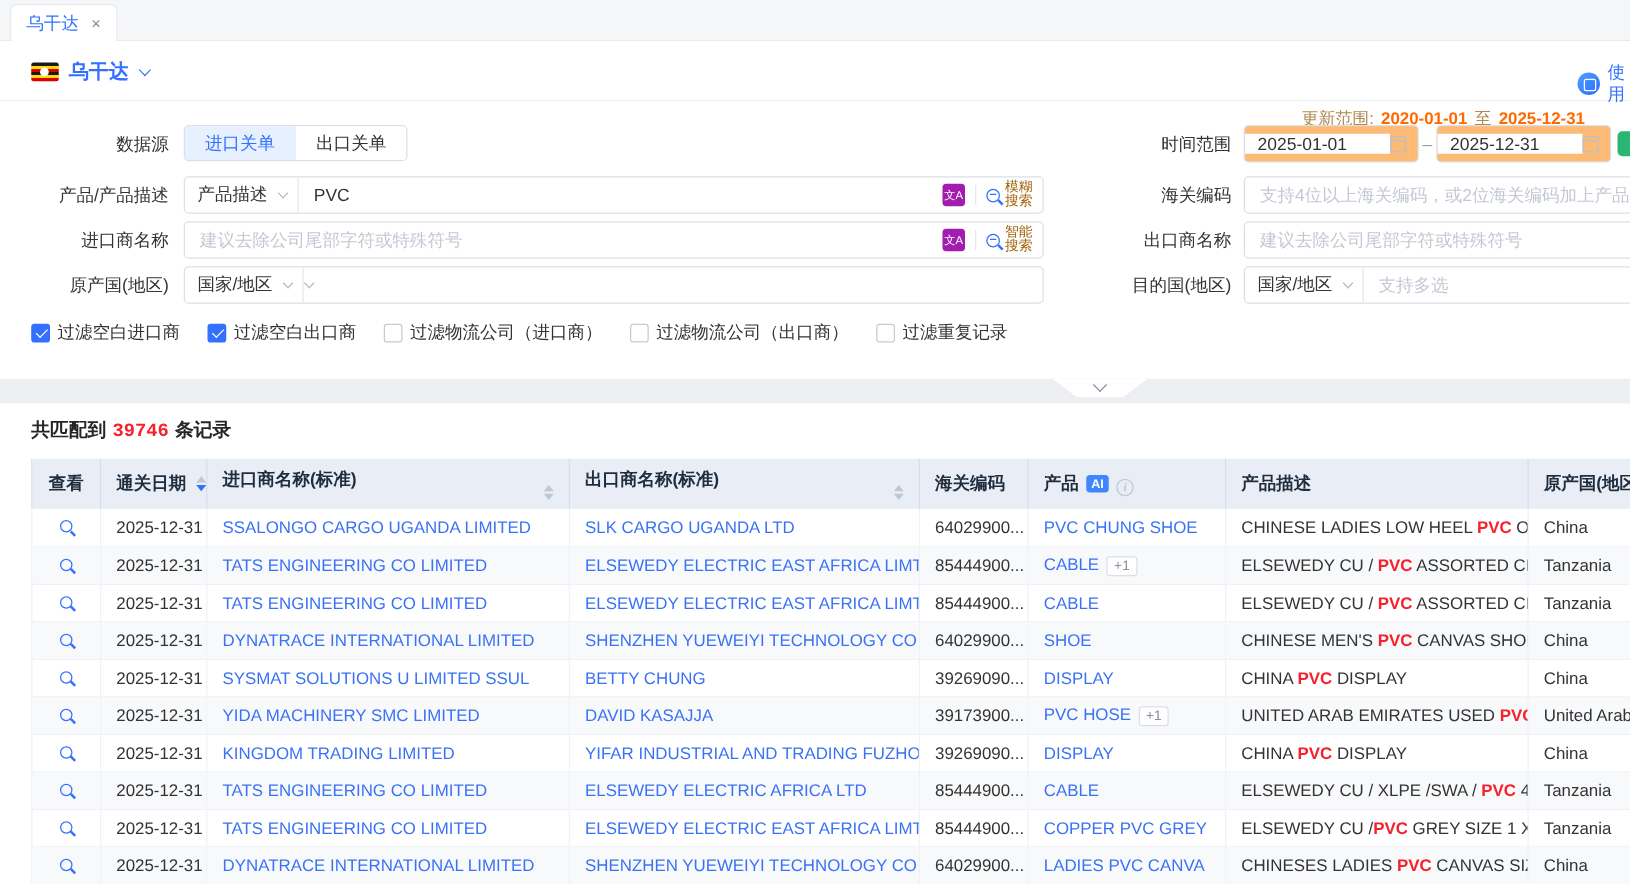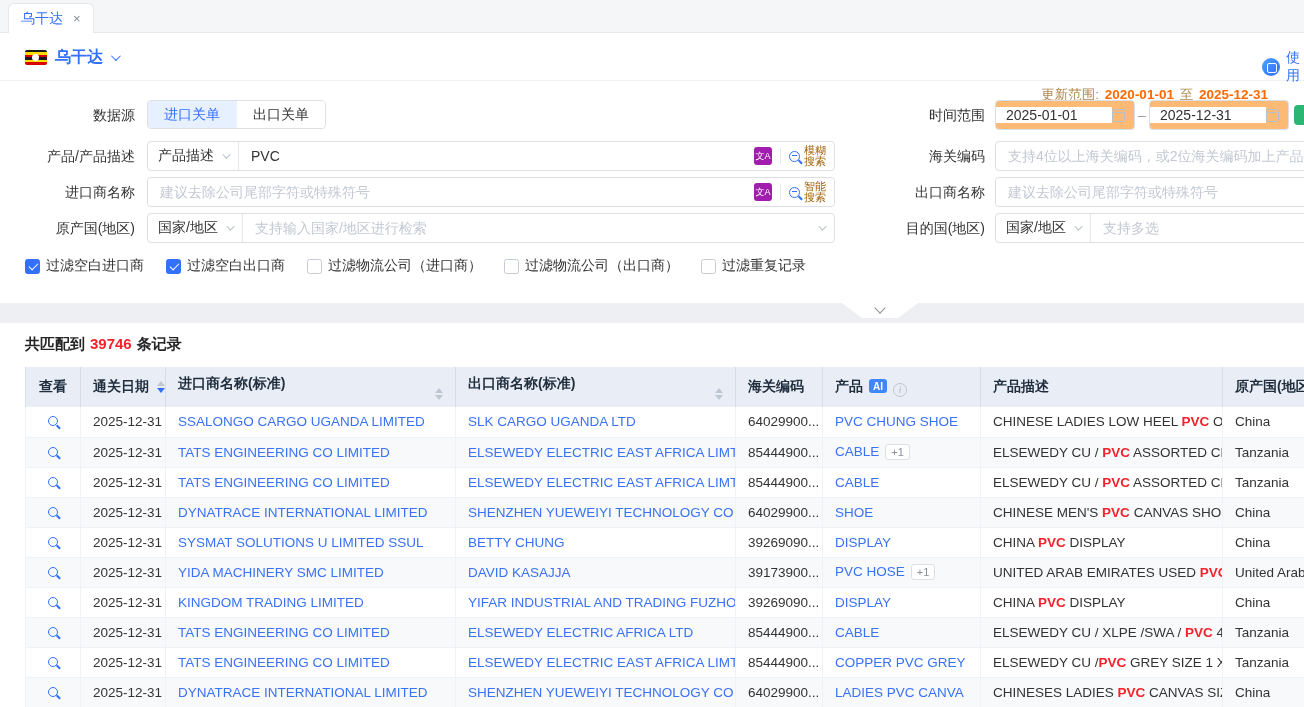--- a/index.html
+++ b/index.html
@@ -97,21 +97,21 @@
   .cb-row { position:absolute; left:25px; top:176px; display:flex; gap:22px; align-items:flex-start; }
   .cb-item { display:flex; align-items:center; gap:6px; cursor:pointer; font-size:14px; color:#333; }
   .cb { width:15px; height:15px; border-radius:2.5px; border:1px solid #c6cbd4; background:#fff; position:relative; flex:none; }
   .cb-item.checked .cb { background:#3370ff; border-color:#3370ff; }
   .cb-item.checked .cb::after { content:''; position:absolute; left:4.5px; top:1.5px; width:4px; height:8px;
     border-right:1.8px solid #fff; border-bottom:1.8px solid #fff; transform:rotate(45deg); }
 
   
   .results { position:absolute; top:323px; left:0; width:1304px; height:384px; background:#fff; }
   .count-line { position:absolute; top:12px; left:25px; font-size:15px; font-weight:bold; color:#262626; }
-  .count-line .cnt { color:#f5222d; padding:0 5px; }
+  .count-line .cnt { color:#f5222d; padding:0 5px;font-family:Liberation Mono, monospace; }
 
   table.grid { position:absolute; top:44px; left:25px; border-collapse:collapse; table-layout:fixed;
     width:1317px; font-size:13.5px; }
   table.grid col.c1{width:55px} table.grid col.c2{width:85px} table.grid col.c3{width:290px}
   table.grid col.c4{width:280px} table.grid col.c5{width:87px} table.grid col.c6{width:158px}
   table.grid col.c7{width:242px} table.grid col.c8{width:120px}
   .grid thead td { background:#e9eef6; height:40px; font-weight:bold; color:#1f2d3d; font-size:14px;
     padding:0 12px; border-right:1px solid #d6dce8; white-space:nowrap; }
   .grid thead td:first-child { text-align:center; padding:0 4px; border-left:1px solid #d6dce8; }
   .grid thead td:last-child { border-right:none; }
@@ -232,21 +232,20 @@
   <div class="box" style="left:995px; top:96px; width:345px;">
     <input placeholder="建议去除公司尾部字符或特殊符号" style="">
   </div>
 
   <div class="f-label" style="left:25px; top:132px;">原产国(地区)</div>
   <div class="box" style="left:147px; top:132px; width:688px;">
     <span class="inner-select">
       <span>国家/地区</span>
       <span class="chev-sm"></span>
     </span>
-    <input placeholder="支持输入国家/地区进行检索" style="">
     <span class="chev-sm tail-chev"></span>
   </div>
 
   <div class="f-label-r" style="left:875px; top:132px;">目的国(地区)</div>
   <div class="box" style="left:995px; top:132px; width:345px;">
     <span class="inner-select">
       <span>国家/地区</span>
       <span class="chev-sm"></span>
     </span>
     <input placeholder="支持多选" style="">

